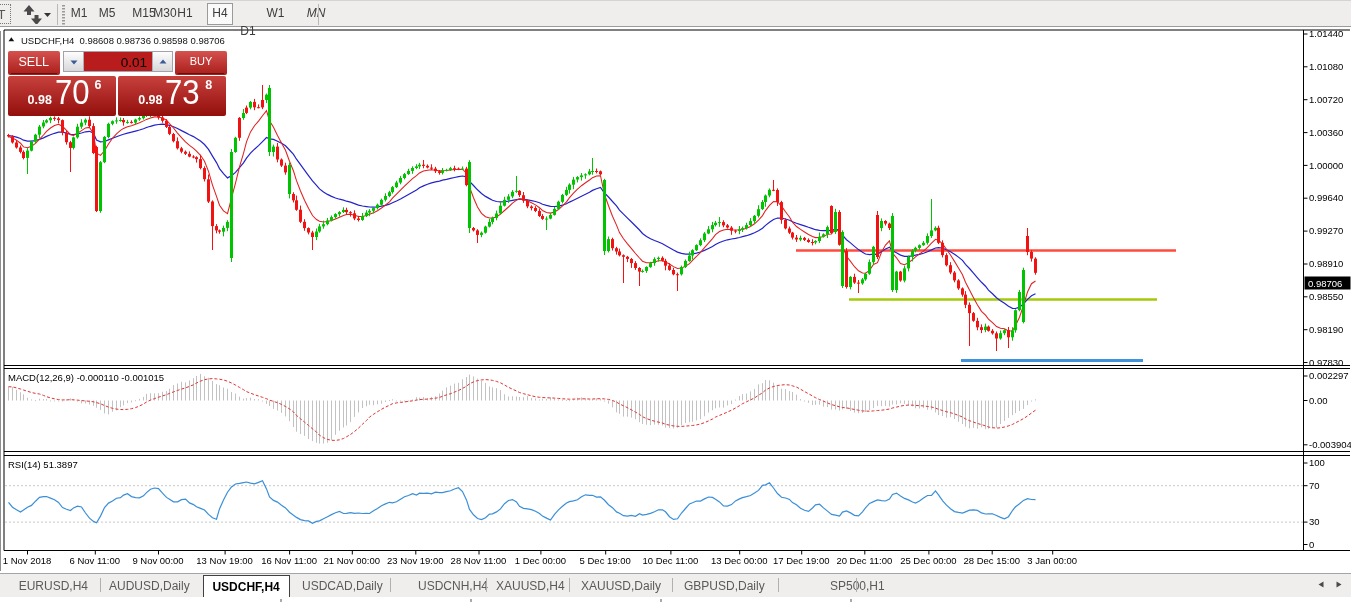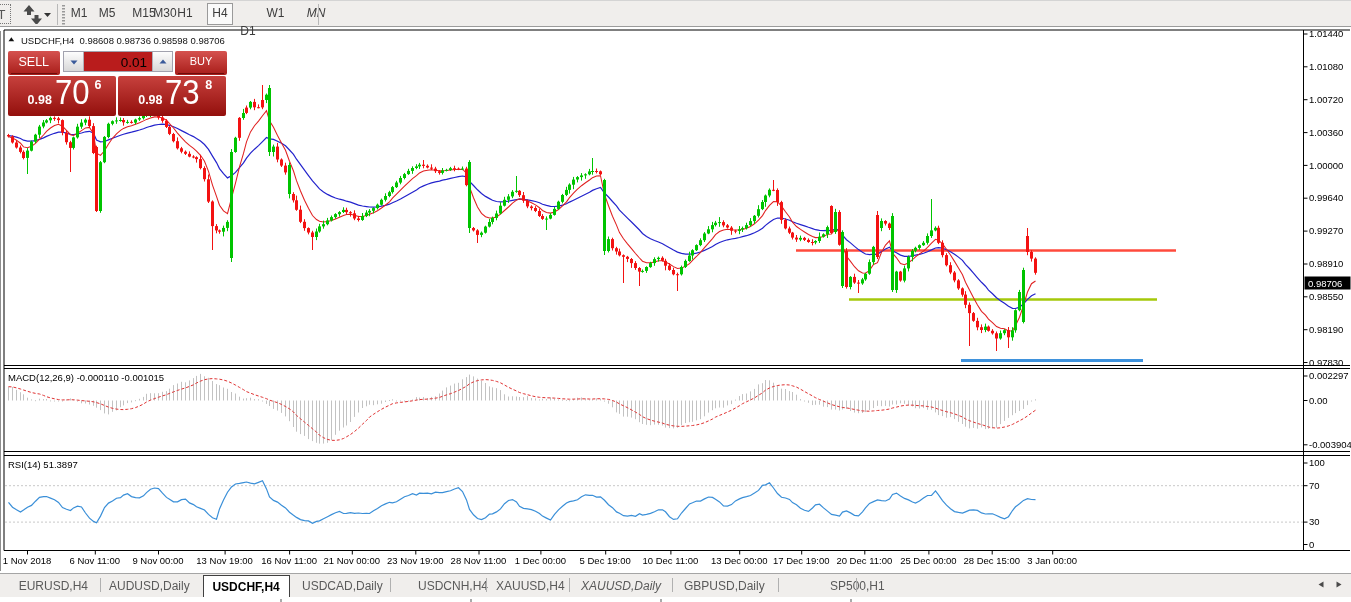--- a/index.html
+++ b/index.html
@@ -985,21 +985,21 @@
 <div id="tabbar">
   <div class="tab" style="left:18.7px;">EURUSD,H4</div>
   <div class="tsep" style="left:99.8px;"></div>
   <div class="tab" style="left:109px;">AUDUSD,Daily</div>
   <div class="tab" style="left:302px;">USDCAD,Daily</div>
   <div class="tsep" style="left:390px;"></div>
   <div class="tab" style="left:418px;">USDCNH,H4</div>
   <div class="tsep" style="left:486px;"></div>
   <div class="tab" style="left:496px;">XAUUSD,H4</div>
   <div class="tsep" style="left:569px;"></div>
-  <div class="tab" style="left:581px;font-style:italic;">XAUUSD,Daily</div>
+  <div class="tab" style="left:581px;">XAUUSD,Daily</div>
   <div class="tsep" style="left:672px;"></div>
   <div class="tab" style="left:684px;">GBPUSD,Daily</div>
   <div class="tsep" style="left:778px;"></div>
   <div class="tab" style="left:830px;">SP500,H1</div>
   <div class="tsep" style="left:855.5px;"></div>
   <div id="activetab">USDCHF,H4</div>
   <svg style="position:absolute;left:1317px;top:7px;" width="26" height="8">
     <path d="M6.5,0.5 L6.5,6.5 L1.5,3.5 Z" fill="#4a4a4a"></path>
       <path d="M19.5,0.5 L19.5,6.5 L24.5,3.5 Z" fill="#4a4a4a"></path>
   </svg>

